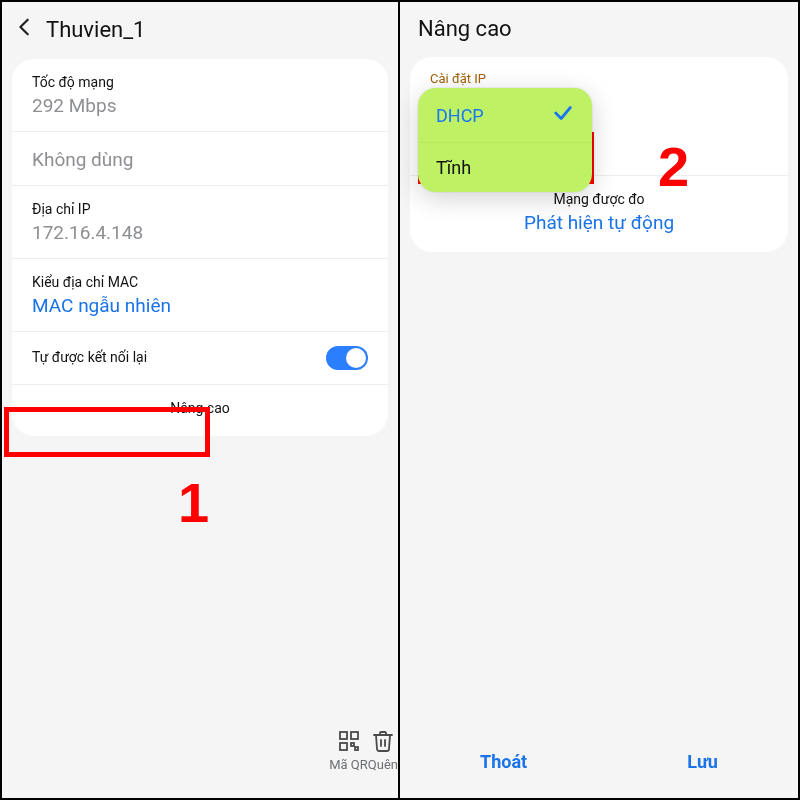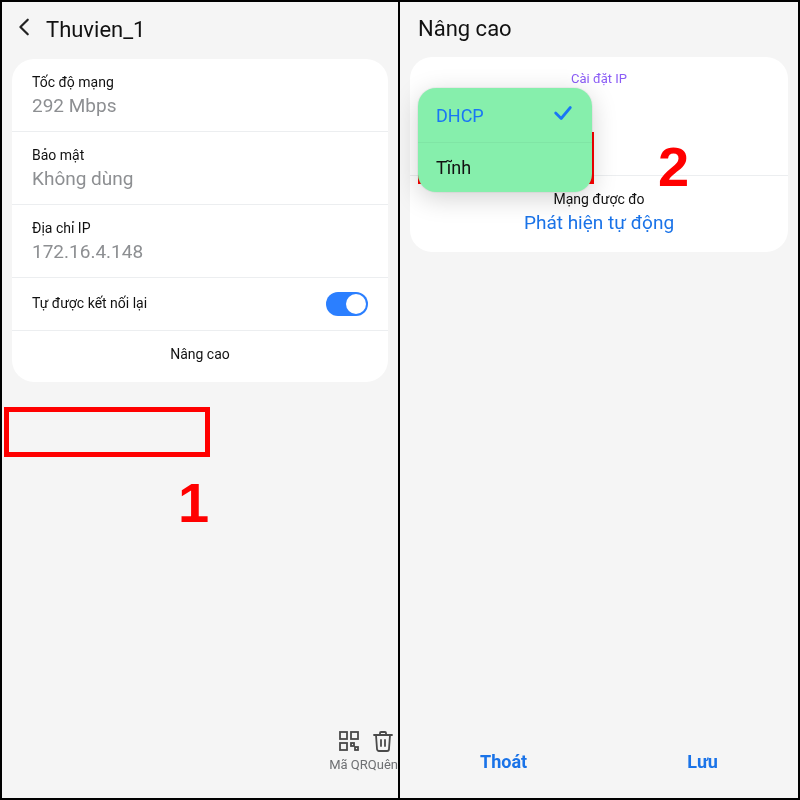--- a/index.html
+++ b/index.html
@@ -72,26 +72,26 @@
   }
   .bignum {
     position: absolute;
     color: #ff0000;
     font-weight: 800;
     font-size: 56px;
     font-family: Arial, sans-serif;
   }
   
   .ip-label {
-    font-size: 13px; color: #8b5cf6; padding: 14px 20px 4px 20px; text-align: center;
+    font-size: 13px; color: #a16207; padding: 14px 20px 4px 20px;
   }
   .dropdown-wrap {
     position: absolute;
     left: 18px; top: 86px;
-    background: #86efac;
+    background: #bef264;
     border-radius: 18px;
     box-shadow: 0 6px 26px rgba(0,0,0,.18), 0 0 0 1px rgba(0,0,0,.04);
     width: 174px;
     z-index: 5;
   }
   .dd-item {
     padding: 14px 18px;
     display: flex;
     justify-content: space-between;
     align-items: center;
@@ -121,26 +121,29 @@
     </span>
     <span class="hdr-title">Thuvien_1</span>
   </div>
 
   <div class="card">
     <div class="row">
       <div class="row-title">Tốc độ mạng</div>
       <div class="row-sub">292 Mbps</div>
     </div>
     <div class="row">
-      <div class="row-title">Bảo mật</div>
       <div class="row-sub">Không dùng</div>
     </div>
     <div class="row">
       <div class="row-title">Địa chỉ IP</div>
       <div class="row-sub">172.16.4.148</div>
+    </div>
+    <div class="row">
+      <div class="row-title">Kiểu địa chỉ MAC</div>
+      <div class="row-sub link">MAC ngẫu nhiên</div>
     </div>
     <div class="row toggle">
       <div class="row-title">Tự được kết nối lại</div>
       <div class="switch"></div>
     </div>
     <div class="row" style="padding-bottom:18px;">
       <div class="row-title">Nâng cao</div>
     </div>
   </div>
 

